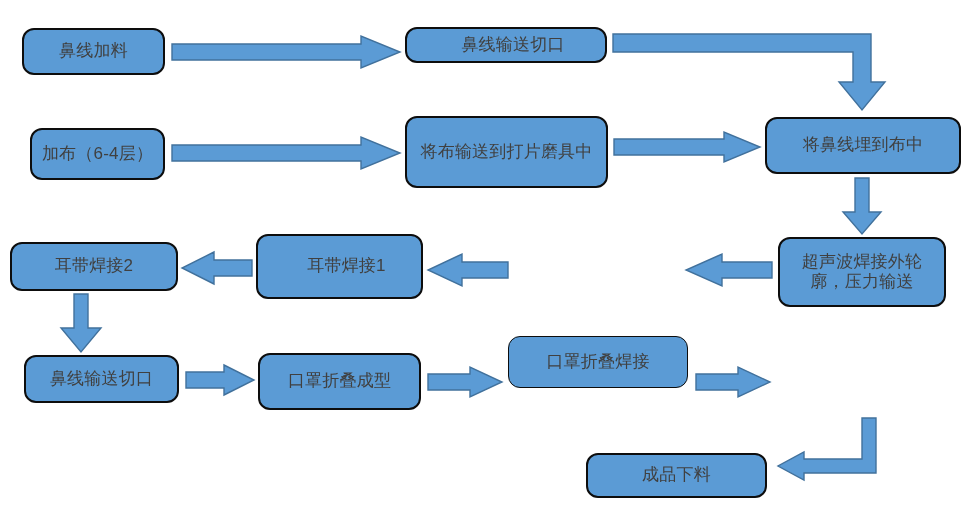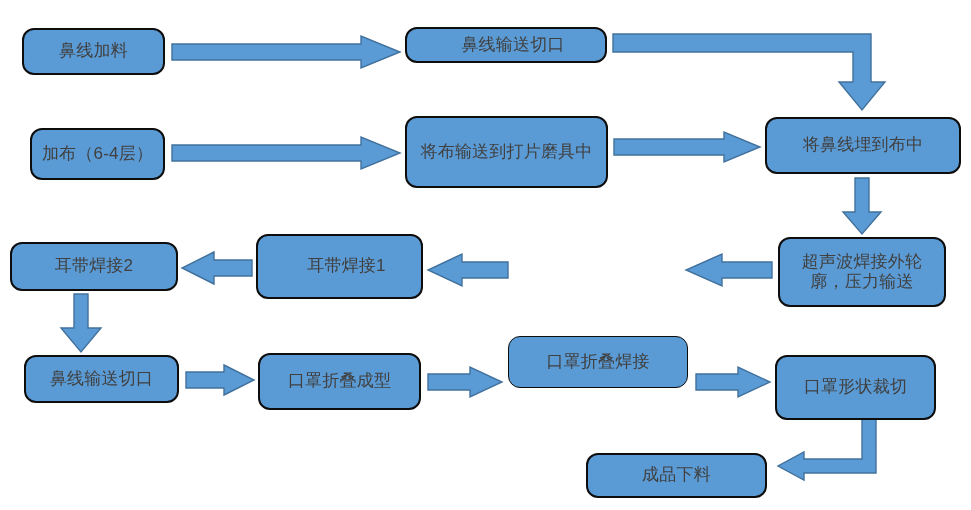--- a/index.html
+++ b/index.html
@@ -170,21 +170,18 @@
   </div>
 
   <div class="node" style="left:258px; top:353px; width:163px; height:57px;align-items:center;">
     <span class="label">口罩折叠成型</span>
   </div>
 
   <div class="node thin" style="left:508px; top:336px; width:180px; height:52px;">
     <span class="label">口罩折叠焊接</span>
   </div>
 
-  <div class="node" style="left:775px; top:355px; width:161px; height:65px;">
-    <span class="label">口罩形状裁切</span>
-  </div>
 
   <div class="node" style="left:586px; top:453px; width:181px; height:45px;">
     <span class="label">成品下料</span>
   </div>
 
 </div>
 
 </body></html>

